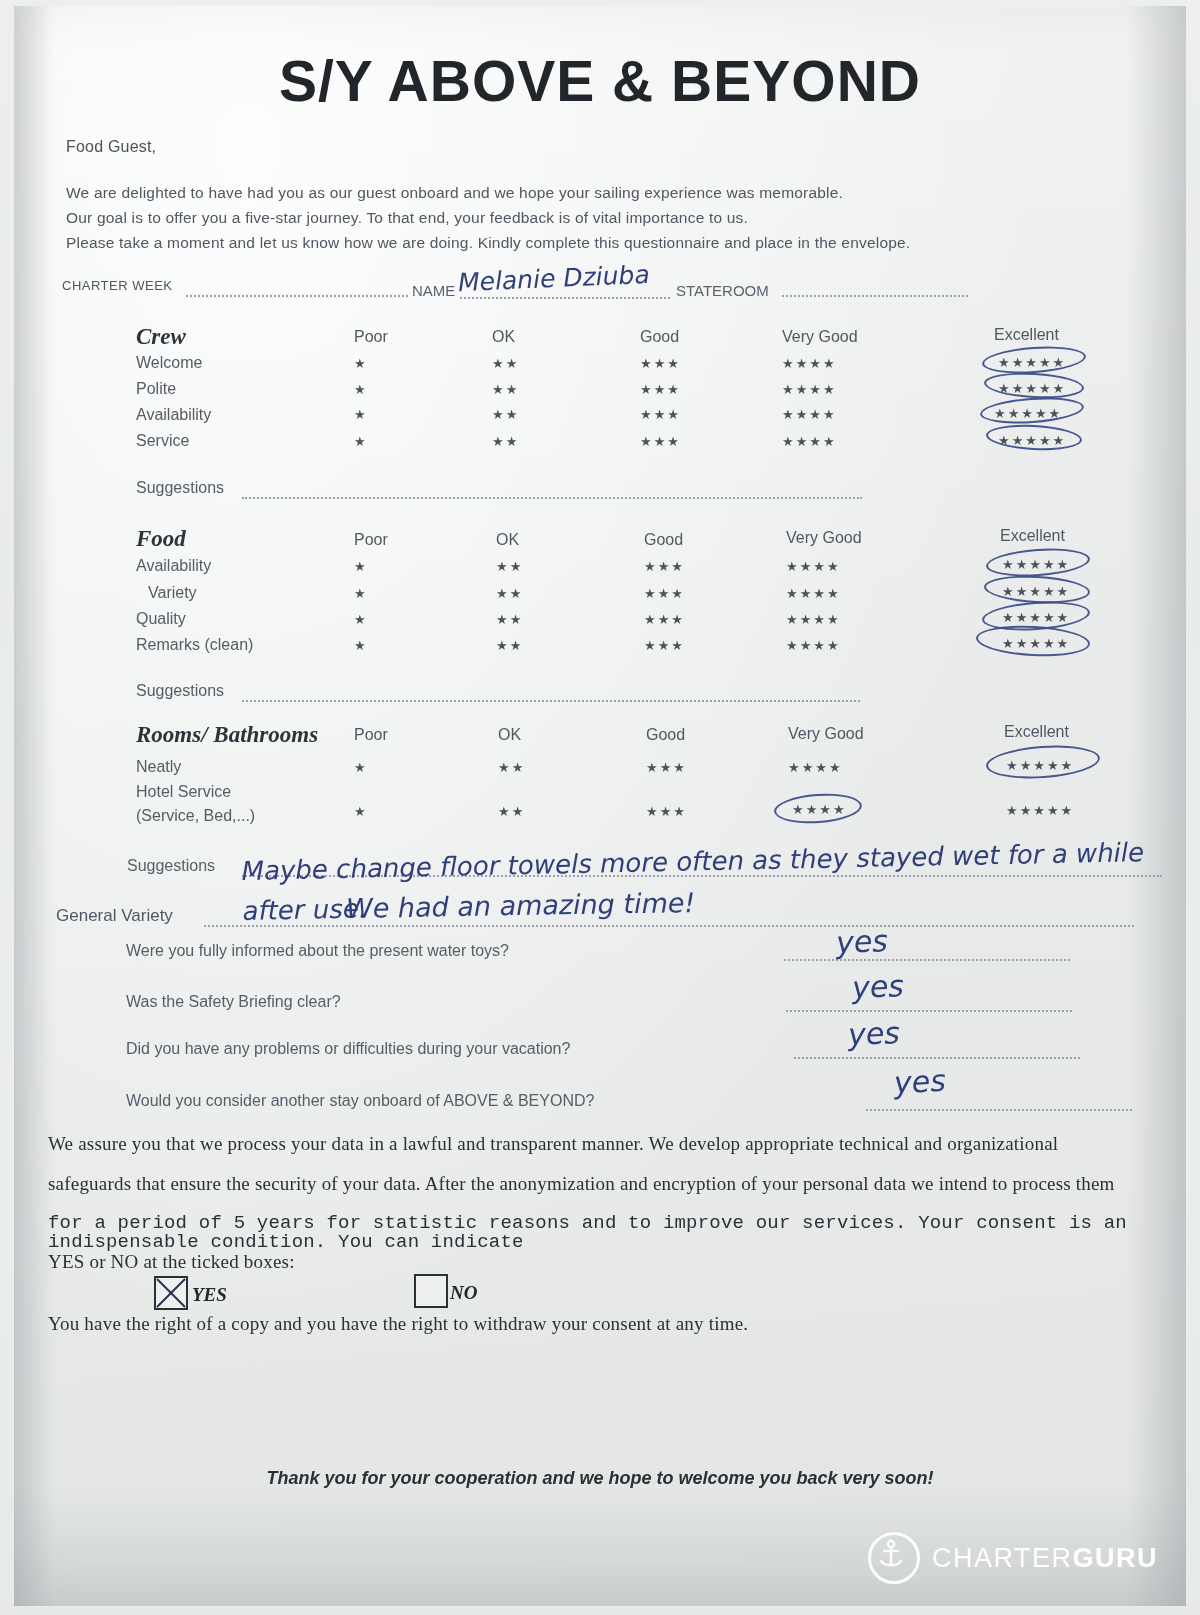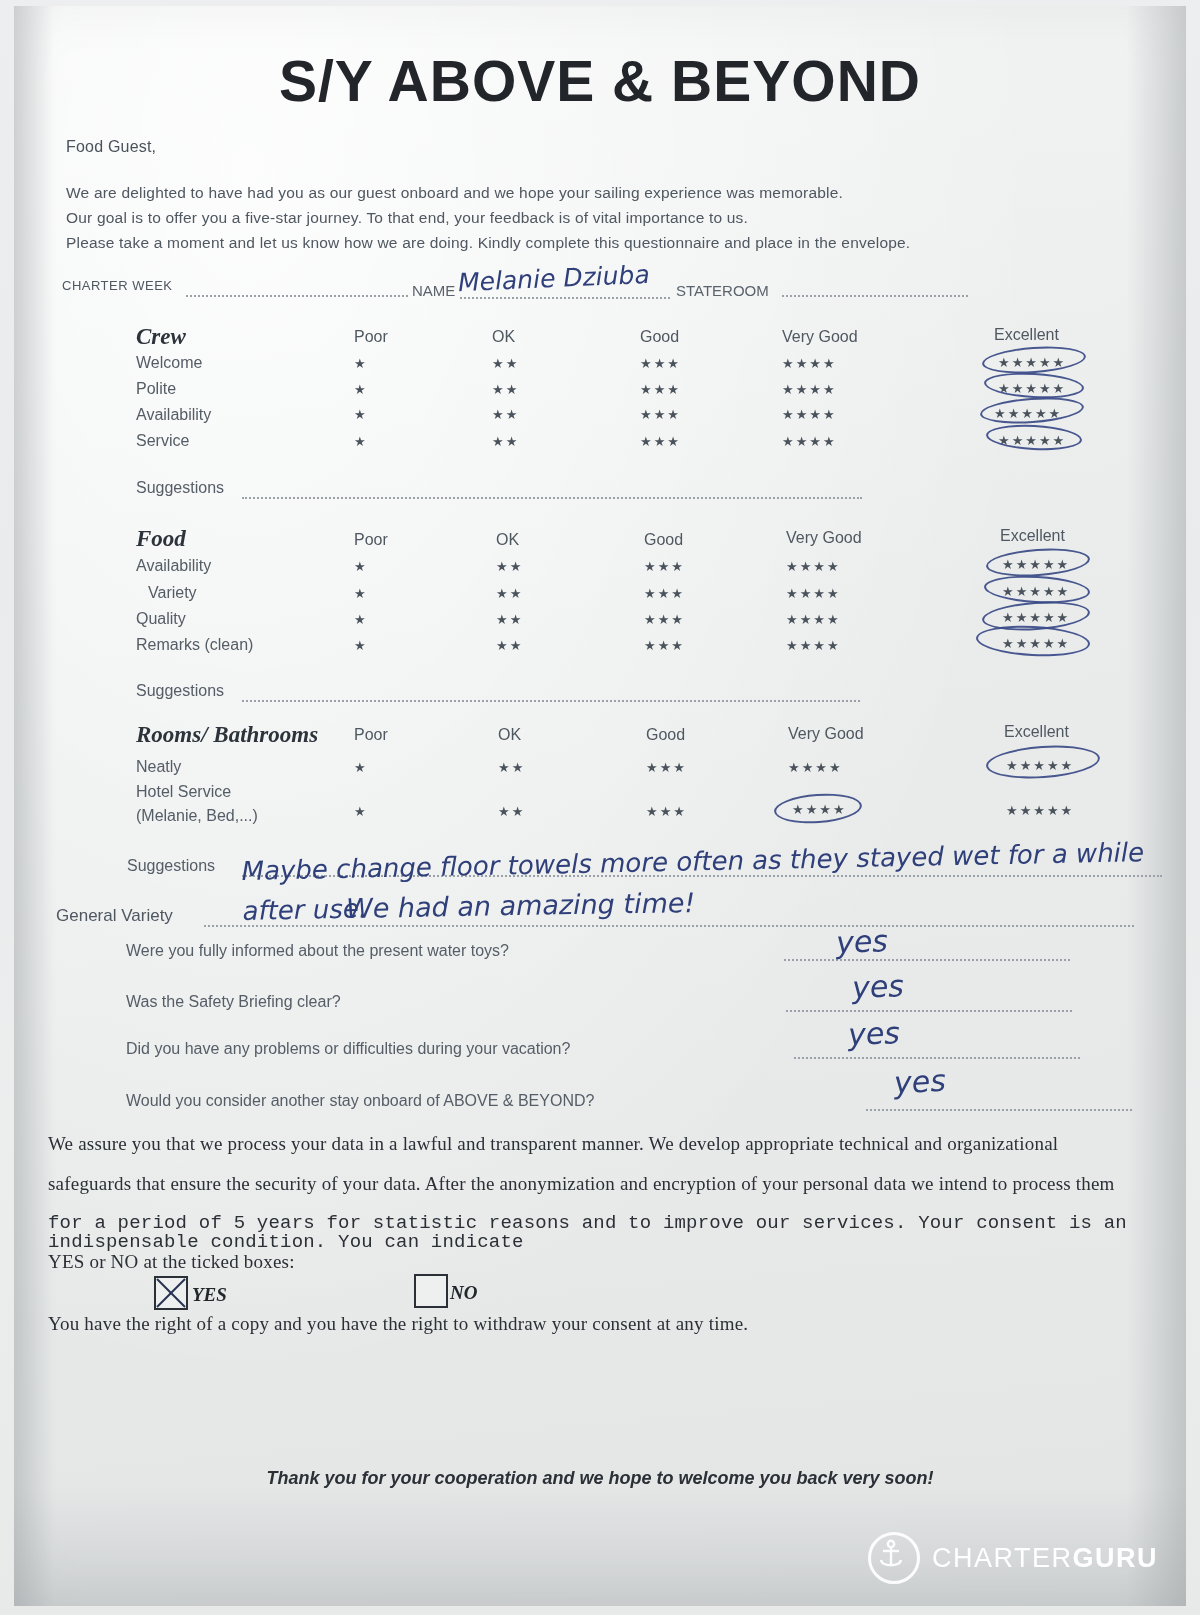--- a/index.html
+++ b/index.html
@@ -314,21 +314,21 @@
 
     <div class="abs row-label" style="left:122px; top:752px;">Neatly</div>
     <div class="abs stars" style="left:340px; top:754px;">★</div>
     <div class="abs stars" style="left:484px; top:754px;">★★</div>
     <div class="abs stars" style="left:632px; top:754px;">★★★</div>
     <div class="abs stars" style="left:774px; top:754px;">★★★★</div>
     <div class="abs stars" style="left:992px; top:752px;">★★★★★</div>
     <div class="abs pen-circle" style="left:972px; top:740px; width:110px; height:28px;"></div>
 
     <div class="abs row-label" style="left:122px; top:777px;">Hotel Service</div>
-    <div class="abs row-label" style="left:122px; top:801px;">(Melanie, Bed,...)</div>
+    <div class="abs row-label" style="left:122px; top:801px;">(Service, Bed,...)</div>
     <div class="abs stars" style="left:340px; top:798px;">★</div>
     <div class="abs stars" style="left:484px; top:798px;">★★</div>
     <div class="abs stars" style="left:632px; top:798px;">★★★</div>
     <div class="abs stars" style="left:778px; top:796px;">★★★★</div>
     <div class="abs pen-circle" style="left:760px; top:788px; width:84px; height:25px;"></div>
     <div class="abs stars" style="left:992px; top:797px;">★★★★★</div>
 
     <div class="abs suggestions-label" style="left:113px; top:851px;">Suggestions</div>
     <div class="abs dotline" style="left:228px; top:868px; width:920px;"></div>
     <div class="abs hand" style="left:228px; top:835px; width:950px; font-size:26px; line-height:40px; transform:rotate(-1.2deg);">Maybe change floor towels more often as they stayed wet for a while after use.</div>

